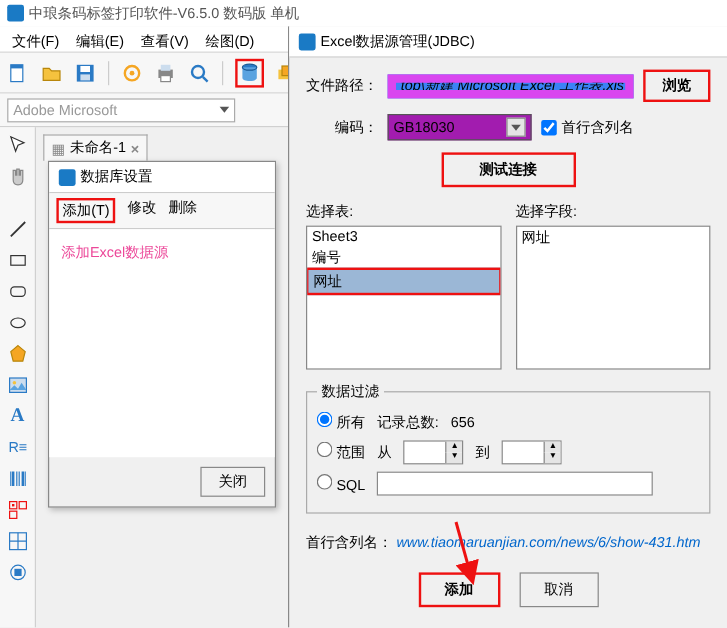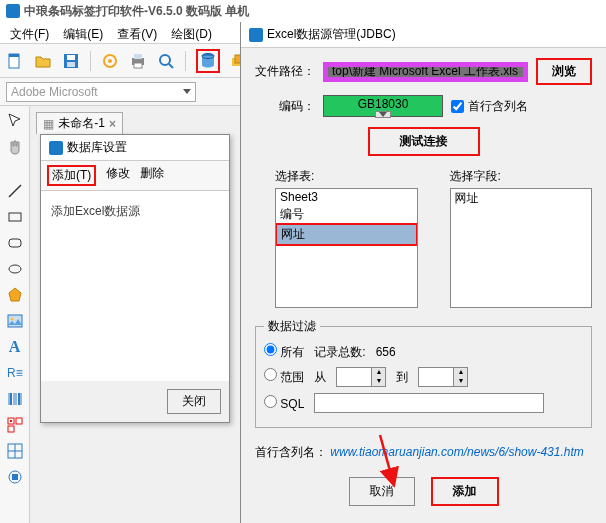--- a/index.html
+++ b/index.html
@@ -1,53 +1,53 @@
 <!DOCTYPE html>
 <html><head>
 <meta charset="utf-8">
 <style>
 * { box-sizing: border-box; margin: 0; padding: 0; font-family: "Microsoft YaHei", SimSun, sans-serif; font-size: 12px; }
 body { background: #f0f0f0; width: 606px; height: 523px; overflow: hidden; position: relative; }
-.titlebar { background: #fff; height: 22px; padding: 3px 6px; color: #555; display: flex; align-items: center; gap: 4px; font-weight: bold; }
+.titlebar { background: #fff; height: 22px; padding: 3px 6px; color: #555; display: flex; align-items: center; gap: 4px; }
 .titlebar .ico { width: 14px; height: 14px; background: #1a7ac5; border-radius: 2px; }
 .menubar { background: #fff; height: 22px; padding: 2px 4px; display: flex; gap: 2px; border-bottom: 1px solid #d0d0d0; }
 .menubar span { padding: 2px 6px; cursor: default; }
 .toolbar { background: #f7f7f7; height: 34px; padding: 4px 6px; display: flex; align-items: center; gap: 10px; border-bottom: 1px solid #d0d0d0; }
 .tb-ico { width: 18px; height: 18px; display: inline-block; }
 .tb-sep { width: 1px; height: 20px; background: #ccc; }
 .fontrow { background: #f7f7f7; height: 28px; padding: 3px 6px; border-bottom: 1px solid #d0d0d0; display: flex; align-items: center; }
 .fontsel { border: 1px solid #aaa; background: #fff; height: 20px; width: 190px; padding: 1px 4px; color: #999; display: flex; align-items: center; justify-content: space-between; }
 .chev { border-left: 4px solid transparent; border-right: 4px solid transparent; border-top: 5px solid #555; }
 .sidebar { position: absolute; left: 0; top: 106px; width: 30px; bottom: 0; background: #f7f7f7; border-right: 1px solid #d0d0d0; display: flex; flex-direction: column; align-items: center; gap: 8px; padding-top: 6px; }
 .sb-ico { width: 18px; height: 18px; }
 .docwin { position: absolute; left: 36px; top: 112px; width: 195px; }
 .doctab { display: flex; align-items: center; gap: 4px; background: #f7f7f7; border: 1px solid #aaa; border-bottom: none; padding: 2px 6px; width: fit-content; }
 .doctab .x { color: #888; font-weight: bold; }
 .dbwin { position: absolute; left: 40px; top: 134px; width: 190px; background: #f0f0f0; border: 1px solid #888; box-shadow: 2px 2px 5px rgba(0,0,0,.25); }
 .wintitle { background: #fff; padding: 4px 8px; border-bottom: 1px solid #ccc; display: flex; align-items: center; gap: 4px; }
 .wintitle .ico { width: 14px; height: 14px; background: #1a7ac5; border-radius: 2px; }
 .dbtabs { background: #f7f7f7; padding: 4px 6px; display: flex; gap: 10px; border-bottom: 1px solid #ccc; }
 .dbtabs .add { border: 2px solid #e11; padding: 0 3px; }
-.dbbody { background: #fff; height: 190px; padding: 10px; color: #404040; font-size: 15px; }
+.dbbody { background: #fff; height: 190px; padding: 10px; color: #ec4899; font-size: 15px; }
 .dbfoot { padding: 8px; display: flex; justify-content: flex-end; }
 .btn { background: #f0f0f0; border: 1px solid #888; padding: 3px 14px; cursor: default; }
 .jdbcwin { position: absolute; left: 240px; top: 22px; right: 0; bottom: 0; background: #f0f0f0; border-left: 1px solid #888; }
 .jdbctitle { background: #fff; padding: 4px 8px; border-bottom: 1px solid #ccc; display: flex; align-items: center; gap: 4px; }
 .jdbctitle .ico { width: 14px; height: 14px; background: #1a7ac5; border-radius: 2px; }
 .jdbcbody { padding: 10px 14px 0 14px; }
 .row { display: flex; align-items: center; gap: 8px; margin-bottom: 10px; }
 .lbl { width: 60px; text-align: right; }
-.txt { border: 5px solid #d946ef; background: #737373; height: 20px; padding: 1px 4px; flex: 1; display: flex; align-items: center; overflow: hidden; white-space: nowrap; }
+.txt { border: 7px solid #d946ef; background: #3b82f6; height: 20px; padding: 1px 4px; flex: 1; display: flex; align-items: center; overflow: hidden; white-space: nowrap; font-style: italic; }
 .redbox { border: 2px solid #e11 !important; font-weight: bold; }
-.combo { border: 1px solid #555; background: #22c55e; height: 22px; width: 120px; padding: 1px 4px; display: flex; align-items: center; justify-content: space-between; flex-direction: column; }
+.combo { border: 1px solid #555; background: #a21caf; height: 22px; width: 120px; padding: 1px 4px; display: flex; align-items: center; justify-content: space-between; }
 .combo .arr { width: 16px; height: 16px; background: #e5e5e5; border: 1px solid #888; display: flex; align-items: center; justify-content: center; }
 .chk { display: flex; align-items: center; gap: 4px; }
 .chk input { width: 13px; height: 13px; }
 .cols { display: flex; gap: 12px; margin-top: 12px; }
-.col { flex: 1; margin-left: 20px; }
+.col { flex: 1; }
 .listbox { border: 1px solid #888; background: #fff; height: 120px; margin-top: 3px; overflow: hidden; }
 .listitem { padding: 1px 4px; }
 .listitem.sel { background: #9bb7d6; border: 2px solid #e11; margin: -1px; }
 .fieldset { border: 1px solid #aaa; margin-top: 10px; padding: 8px; }
 .fieldset legend { padding: 0 4px; }
 .radio-row { display: flex; align-items: center; gap: 10px; margin-bottom: 6px; }
 .spin { border: 1px solid #888; background: #fff; width: 50px; height: 20px; display: flex; }
 .spin .sv { flex: 1; }
 .spin .spbtns { width: 14px; display: flex; flex-direction: column; }
 .spin .spbtns div { flex: 1; background: #e5e5e5; border-left: 1px solid #888; font-size: 7px; text-align: center; line-height: 8px; }
@@ -285,22 +285,22 @@
         <div class="sqltext"></div>
       </div>
     </fieldset>
 
     <div class="sample">
       <span>首行含列名：</span>
       <a style="font-style:italic">www.tiaomaruanjian.com/news/6/show-431.htm</a>
     </div>
 
     <div class="footer">
+      <button class="btn redbox" style="padding:4px 20px">添加</button>
       <button class="btn" style="padding:4px 20px">取消</button>
-      <button class="btn redbox" style="padding:4px 20px">添加</button>
     </div>
 
   </div>
 </div>
 
 <svg class="arrow" width="40" height="60">
   <defs>
       <marker id="ah" markerWidth="8" markerHeight="8" refX="4" refY="4" orient="auto">
         <path d="M0 0L8 4L0 8z" fill="#e11"></path>
       </marker>

